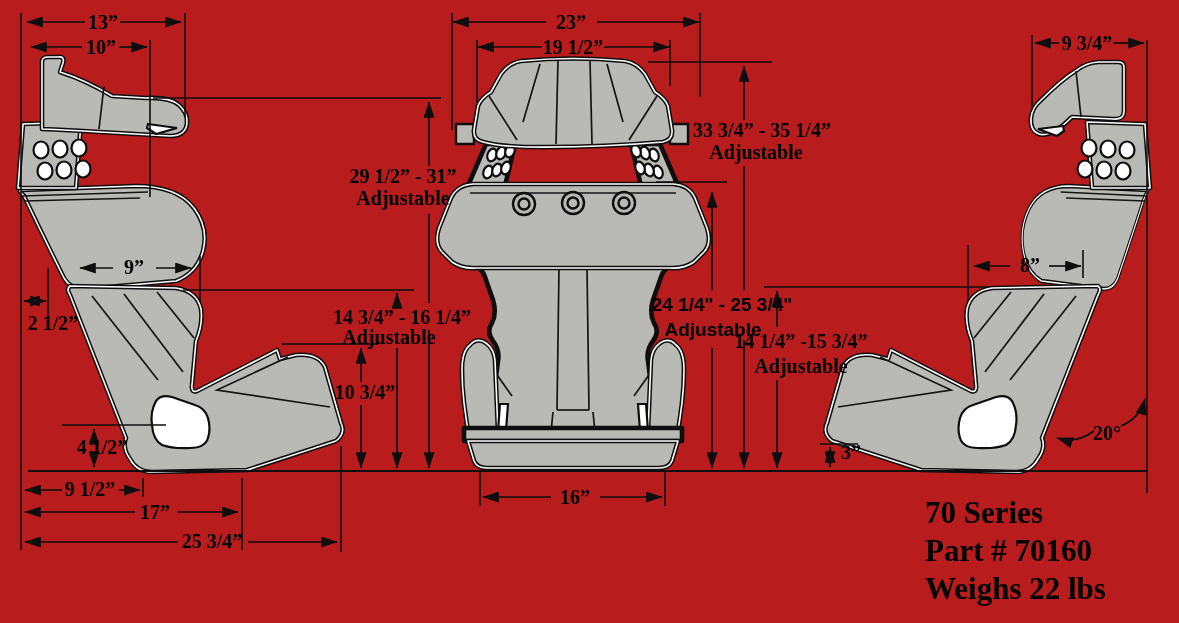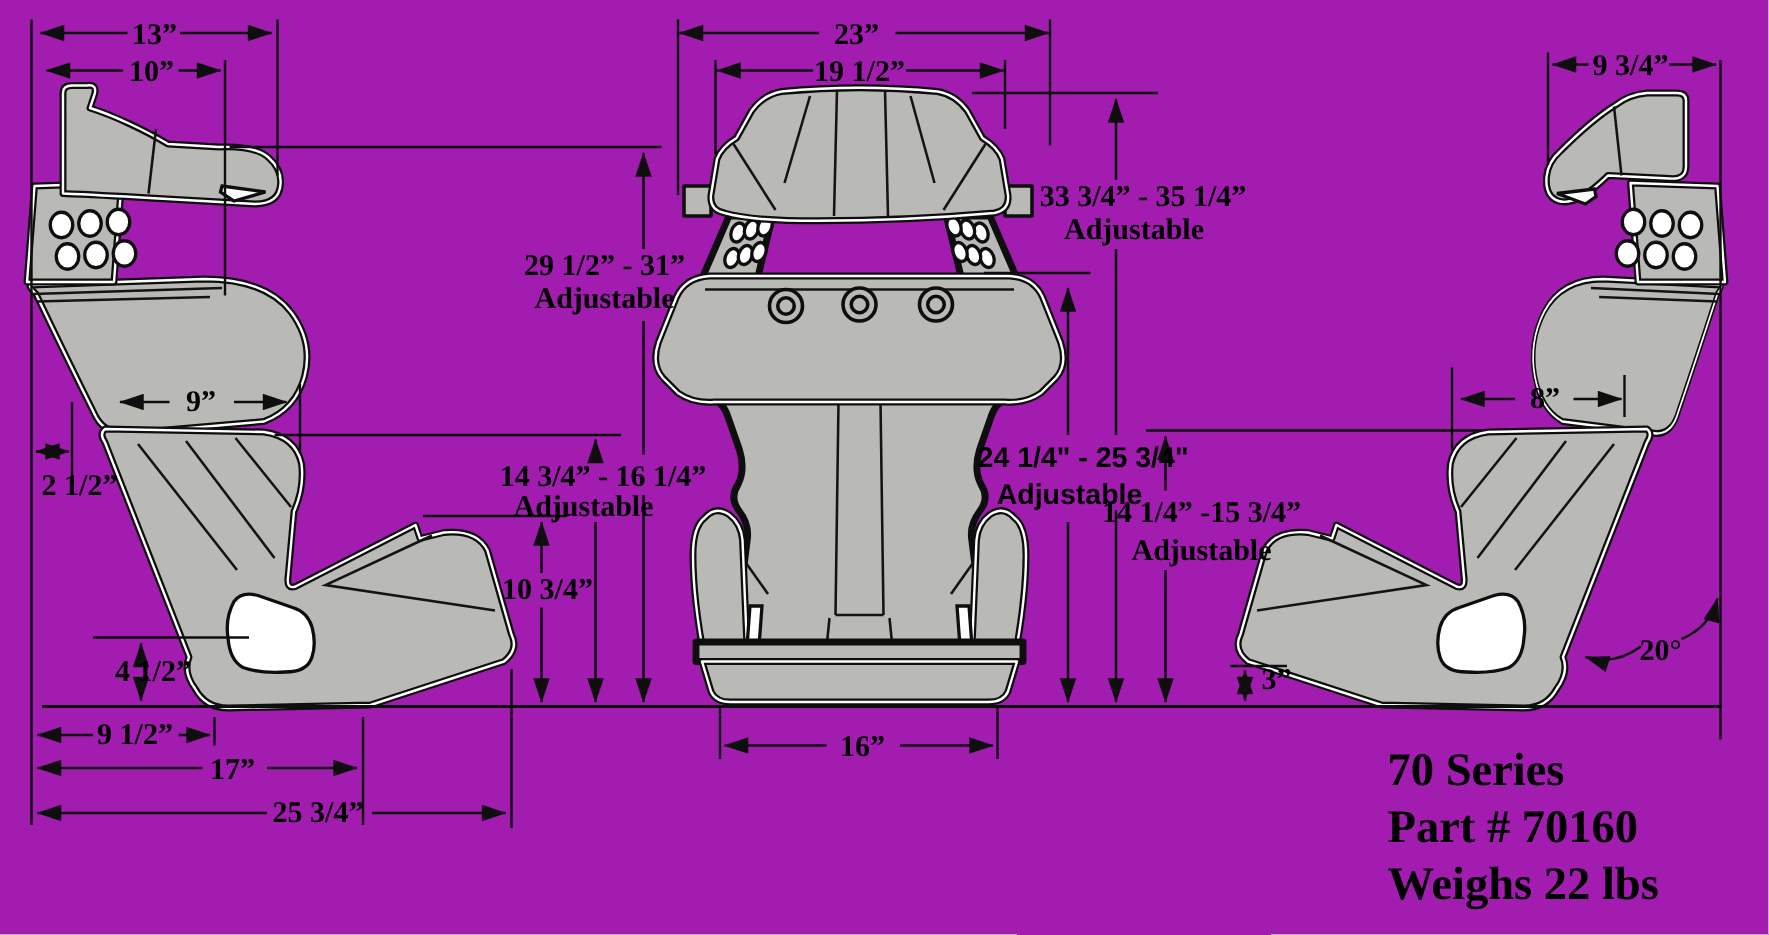--- a/index.html
+++ b/index.html
@@ -1,16 +1,16 @@
 <!DOCTYPE html>
 <html><head>
 <meta charset="utf-8">
 <style>
   html,body{margin:0;padding:0;background:#fff;}
-  .stage{position:relative;width:1179px;height:623px;background:#a21caf;overflow:hidden;
+  .stage{position:relative;width:1179px;height:623px;background:#b91c1c;overflow:hidden;
          font-family:"Liberation Serif",serif;}
   svg{display:block}
   .shell{fill:#b9bab6;stroke:#0e0e0e;stroke-width:4.6;stroke-linejoin:round;}
   .pipe{fill:none;stroke:#ffffff;stroke-width:1.6;stroke-linejoin:round;}
   .solid{fill:#b9bab6;stroke:#0e0e0e;stroke-width:2.4;stroke-linejoin:round;}
   .holeW{fill:#ffffff;stroke:#0e0e0e;stroke-width:2.2;}
   .det{fill:none;stroke:#141414;stroke-width:1.7;}
   .dim{fill:none;stroke:#0e0e0e;stroke-width:1.7;}
   .ext{fill:none;stroke:#0e0e0e;stroke-width:1.6;}
   .ground{fill:none;stroke:#0e0e0e;stroke-width:2;}

